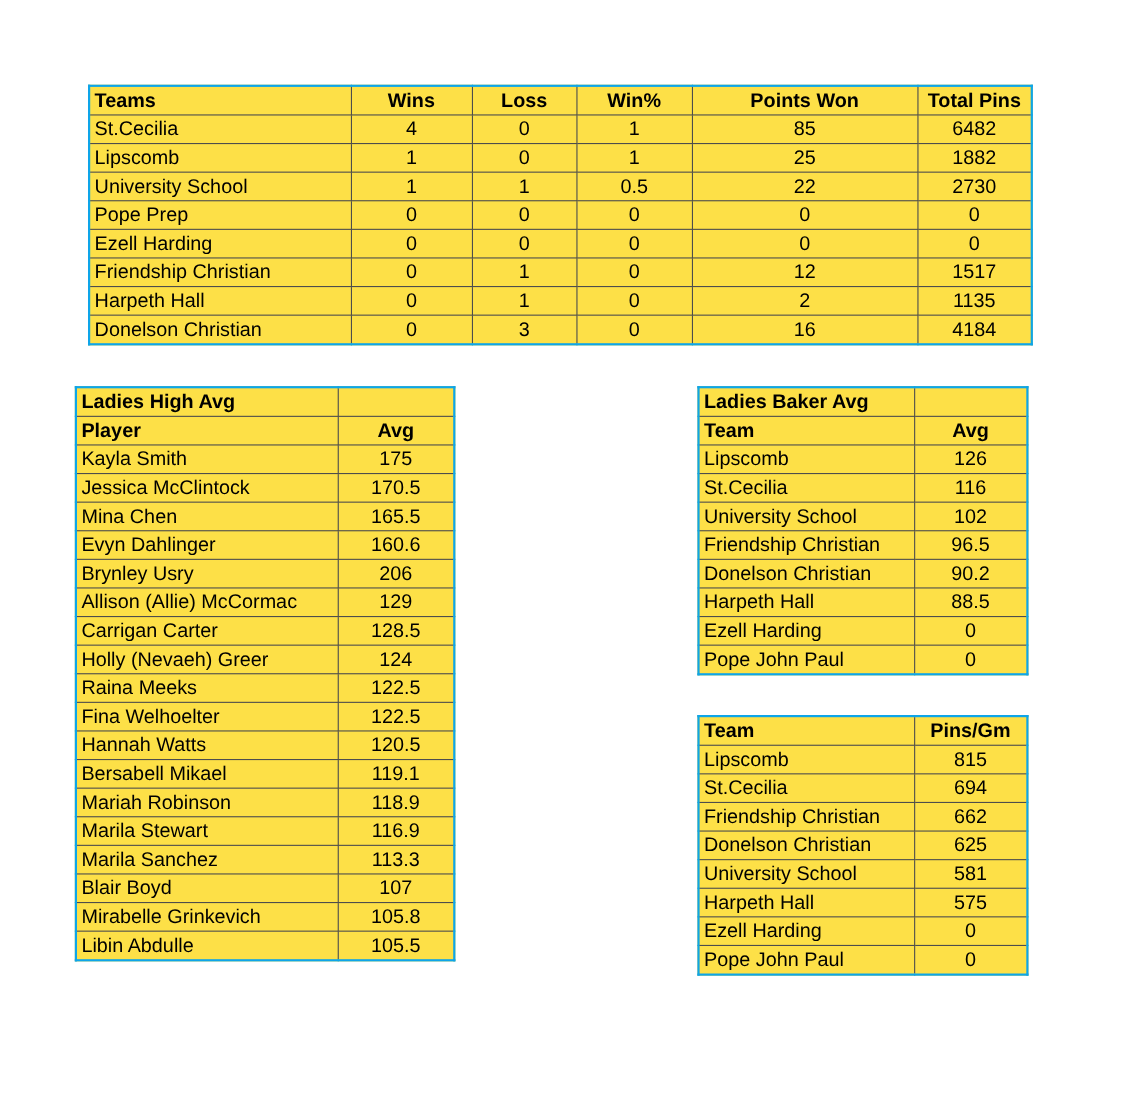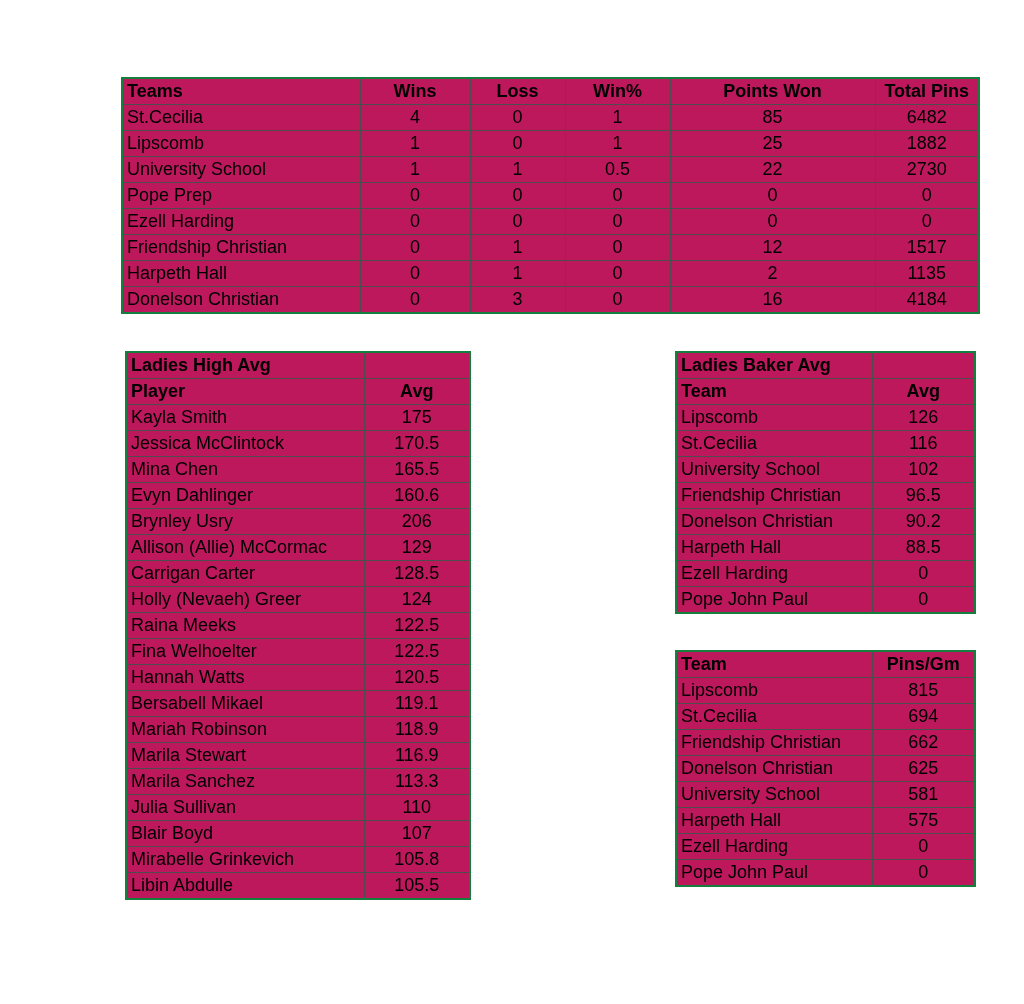--- a/index.html
+++ b/index.html
@@ -13,23 +13,22 @@
     height: 1004px;
     background: #ffffff;
     font-family: "Liberation Sans", "DejaVu Sans", sans-serif;
     color: #000000;
     overflow: hidden;
   }
   table.tbl {
     position: absolute;
     border-collapse: collapse;
     table-layout: fixed;
-    border: 2px solid #15803d;
-    background: #be185d;
-    margin-left: 41px;
+    border: 2px solid #0ea5e9;
+    background: #fde047;
   }
   table.tbl th,
   table.tbl td {
     border: 1px solid #4d4d4d;
     height: 25px;
     padding: 0 4px;
     font-size: 18px;
     line-height: 25px;
     text-align: center;
     vertical-align: middle;
@@ -39,21 +38,21 @@
   table.tbl th:first-child,
   table.tbl td:first-child {
     text-align: left;
   }
   table.tbl th,
   table.tbl tr.title-row td {
     font-weight: bold;
   }
   
   #standings-table { left: 80px;  top: 77px;  width: 857px; }
-  #high-avg-table  { left: 84px;  top: 351px; width: 344px; padding-left: 36px; }
+  #high-avg-table  { left: 68px;  top: 351px; width: 344px; padding-left: 36px; }
   #baker-avg-table { left: 634px; top: 351px; width: 299px; }
   #ten-pin-table   { left: 634px; top: 650px; width: 299px; }
 </style>
 </head>
 <body>
 
 <div class="page">
 
   <table class="tbl" id="standings-table">
     <colgroup>
@@ -208,24 +207,20 @@
         </tr>
         <tr>
           <td>Marila Stewart</td>
           <td>116.9</td>
         </tr>
         <tr>
           <td>Marila Sanchez</td>
           <td>113.3</td>
         </tr>
         <tr>
-          <td>Julia Sullivan</td>
-          <td>110</td>
-        </tr>
-        <tr>
           <td>Blair Boyd</td>
           <td>107</td>
         </tr>
         <tr>
           <td>Mirabelle Grinkevich</td>
           <td>105.8</td>
         </tr>
         <tr>
           <td>Libin Abdulle</td>
           <td>105.5</td>

